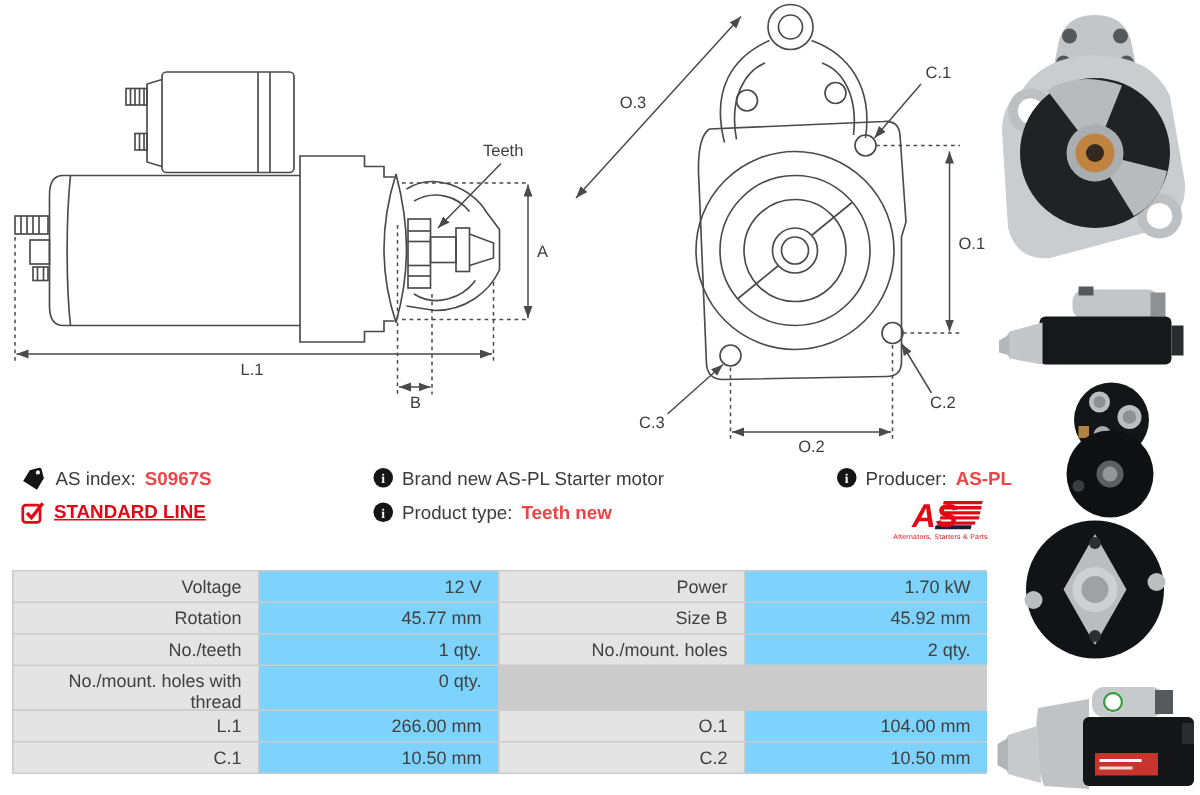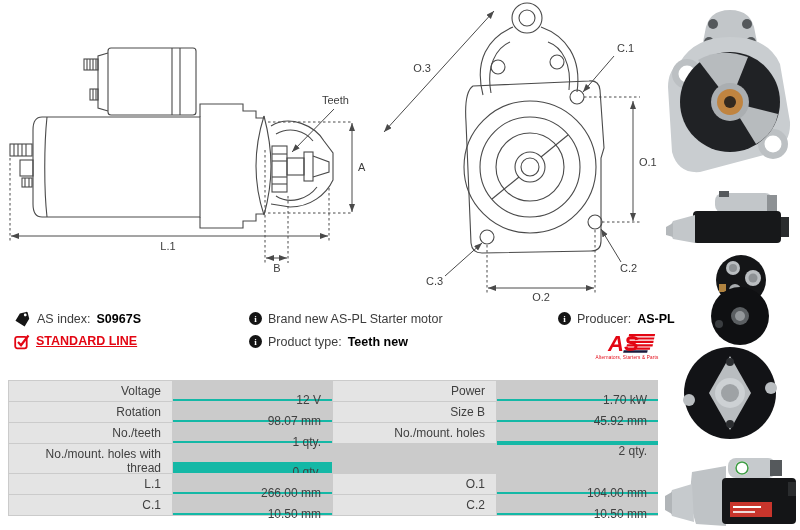--- a/index.html
+++ b/index.html
@@ -4,36 +4,36 @@
 <style>
   * { margin:0; padding:0; box-sizing:border-box; }
   html,body { background:#fff; }
   body { font-family:"Liberation Sans", sans-serif; color:#3f3f3f; }
   .page { position:relative; width:800px; height:530px; background:#fff; overflow:hidden; }
   .abs { position:absolute; }
 
   
   .info-item { position:absolute; display:flex; gap:6px;
                font-size:12.5px; color:#3c3c3c; white-space:nowrap; }
-  .info-item b { color:#000000; }
+  .info-item b { color:#ef4444; }
   .info-icon { display:inline-flex; align-items:center; justify-content:center;
                width:13px; height:13px; border-radius:50%; background:#151515;
                color:#fff; font-size:9px; font-weight:bold;
                font-family:"Liberation Serif", serif; flex:0 0 auto; }
   .standard-line { color:#e30613; font-weight:bold; font-size:12.5px;text-decoration:underline; }
 
   
   .spec-grid { position:absolute; left:8px; width:650px; display:grid;
                grid-template-columns:163px 159px 163px 161px;
                gap:1px; background:#cbcbcb; border:1px solid #cbcbcb; }
   .spec-grid .cell { display:flex; align-items:center; justify-content:flex-end;
                text-align:right; padding:1px 11px; font-size:12px; line-height:14px;
                color:#404040; }
   .cell.lab { background:#e4e4e4; }
-  .cell.val { background:#14b8a6;margin-top:18px; }
+  .cell.val { background:#7dd3fc; }
 
   svg text { font-family:"Liberation Sans", sans-serif; }
   .dim-label { font-size:11px; fill:#3d3d3d; }
   .logo-tagline { font-size:4.6px; fill:#e30613; letter-spacing:0.2px; }
 </style>
 </head>
 <body>
 
 <div class="page">
 
@@ -214,21 +214,21 @@
     <text class="logo-tagline" x="33" y="29" text-anchor="middle">Alternators, Starters &amp; Parts</text>
   </svg>
 
   <div class="spec-grid" style="top:380px; grid-template-rows:20px 20px 20px 34px">
     <div class="cell lab">Voltage</div>
     <div class="cell val">12 V</div>
     <div class="cell lab">Power</div>
     <div class="cell val">1.70 kW</div>
 
     <div class="cell lab">Rotation</div>
-    <div class="cell val">98.07 mm</div>
+    <div class="cell val">45.77 mm</div>
 
     <div class="cell lab">Size B</div>
     <div class="cell val">45.92 mm</div>
     <div class="cell lab">No./teeth</div>
     <div class="cell val">1 qty.</div>
 
     <div class="cell lab" style="align-items:flex-start;padding-top:3px">No./mount. holes</div>
     <div class="cell val" style="align-items:flex-start;padding-top:3px">2 qty.</div>
     <div class="cell lab" style="align-items:flex-start;padding-top:3px">No./mount. holes with thread</div>
     <div class="cell val" style="align-items:flex-start;padding-top:3px">0 qty.</div>

